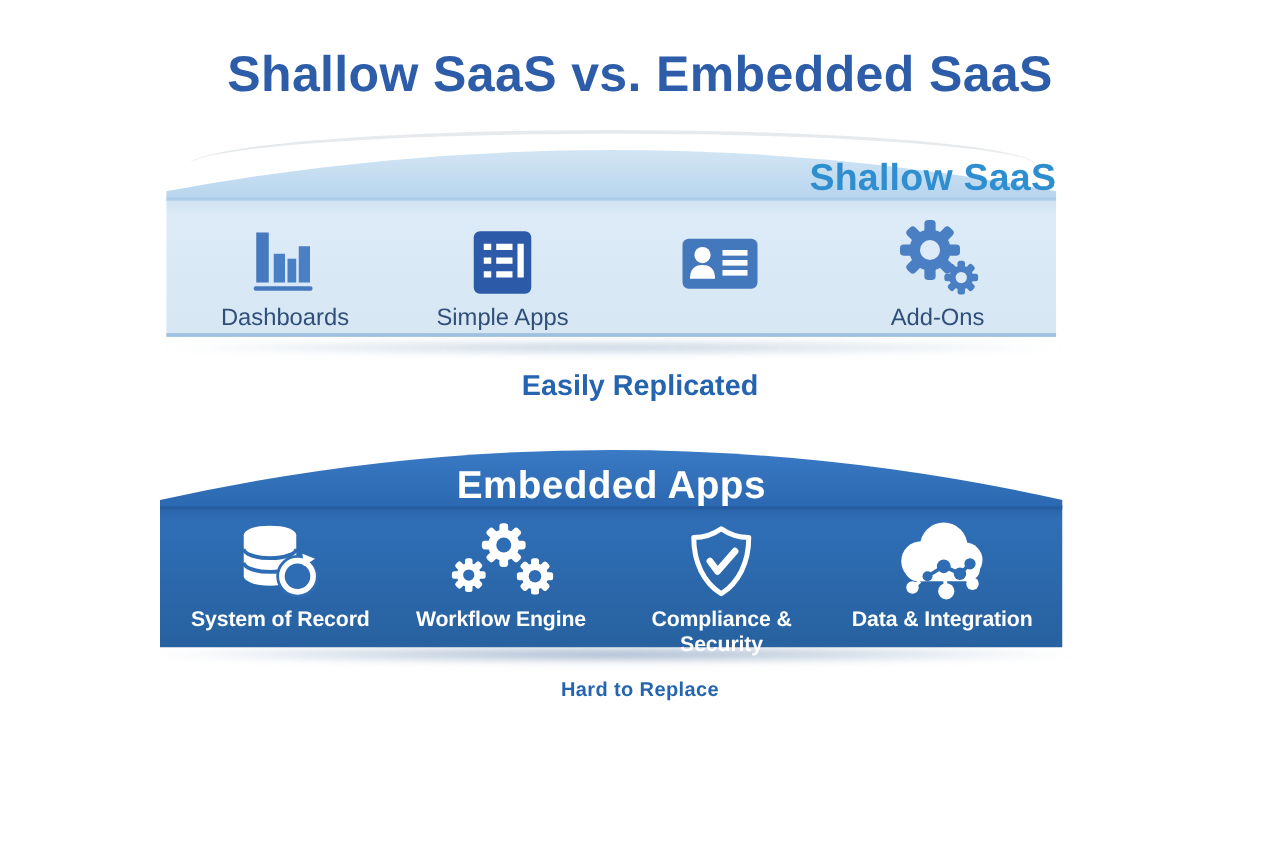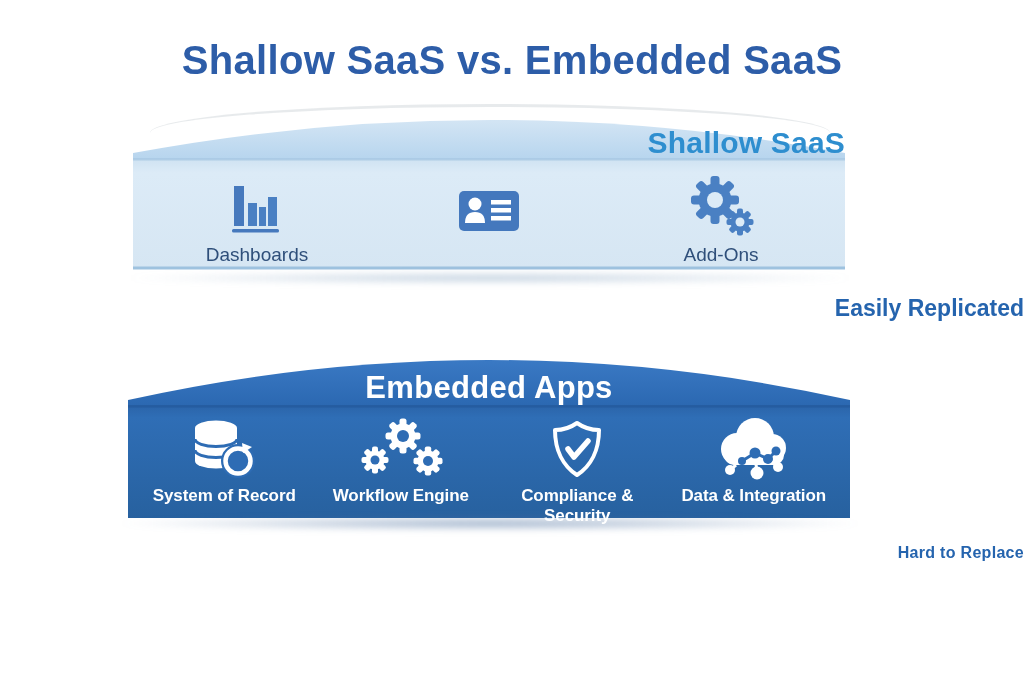--- a/index.html
+++ b/index.html
@@ -34,21 +34,21 @@
   .cell { flex:1; text-align:center; }
   .icon-box { height:64px; display:flex; align-items:flex-end; justify-content:center; }
   .panel-embedded .icon-box { height:68px; }
   .cell-label-shallow {
     margin-top:8px; font-size:19px; color:#2f4f7a; font-weight:normal;
   }
   .cell-label-embedded {
     margin-top:5px; font-size:17px; color:#ffffff; font-weight:bold; letter-spacing:-0.1px;
   }
   .caption {
-    position:absolute; left:0; width:1024px; text-align:right;
+    position:absolute; left:0; width:1024px; text-align:center;
     font-weight:bold; color:#2564ae;
   }
   .caption-top { top:295px; font-size:23px; }
   .caption-bottom { top:544px; font-size:16px; letter-spacing:.3px; }
 
   .ground-shadow { position:absolute; border-radius:50%; filter:blur(3px); }
   .shadow-shallow {
     left:118px; top:272px; width:744px; height:12px;
     background:radial-gradient(ellipse at center, rgba(110,145,180,.45) 0%, rgba(110,145,180,0) 70%);
   }
@@ -100,20 +100,35 @@
               <rect x="4" y="6" width="10" height="40" fill="#4679bd"></rect>
               <rect x="18" y="23" width="9" height="23" fill="#4a80c3"></rect>
               <rect x="29" y="27" width="7" height="19" fill="#4a80c3"></rect>
               <rect x="38" y="17" width="9" height="29" fill="#4a80c3"></rect>
               <rect x="2" y="49" width="47" height="3.5" rx="1.5" fill="#4679bd"></rect>
             </svg>
           </div>
           <div class="cell-label-shallow">Dashboards</div>
         </div>
 
+        <div class="cell">
+          <div class="icon-box">
+            <svg width="48" height="52" viewBox="0 0 48 52">
+              <rect x="1" y="1" width="46" height="50" rx="5" fill="#2c5aa8"></rect>
+              <rect x="9" y="11" width="6" height="5" fill="#fff"></rect>
+              <rect x="19" y="11" width="13" height="5" fill="#fff"></rect>
+              <rect x="9" y="22" width="6" height="5" fill="#fff"></rect>
+              <rect x="19" y="22" width="13" height="5" fill="#fff"></rect>
+              <rect x="9" y="33" width="6" height="5" fill="#fff"></rect>
+              <rect x="19" y="33" width="13" height="5" fill="#fff"></rect>
+              <rect x="36" y="11" width="5" height="27" fill="#fff"></rect>
+            </svg>
+          </div>
+          <div class="cell-label-shallow">Simple Apps</div>
+        </div>
 
         <div class="cell">
           <div class="icon-box">
             <svg width="62" height="50" viewBox="0 0 62 50">
               <rect x="1" y="5" width="60" height="40" rx="5" fill="#4478bd"></rect>
               <circle cx="17" cy="18" r="6.5" fill="#fff"></circle>
               <path d="M7,37 Q7,26 17,26 Q27,26 27,37 Z" fill="#fff"></path>
               <rect x="33" y="14" width="20" height="4.5" fill="#fff"></rect>
               <rect x="33" y="22" width="20" height="4.5" fill="#fff"></rect>
               <rect x="33" y="30" width="20" height="4.5" fill="#fff"></rect>

